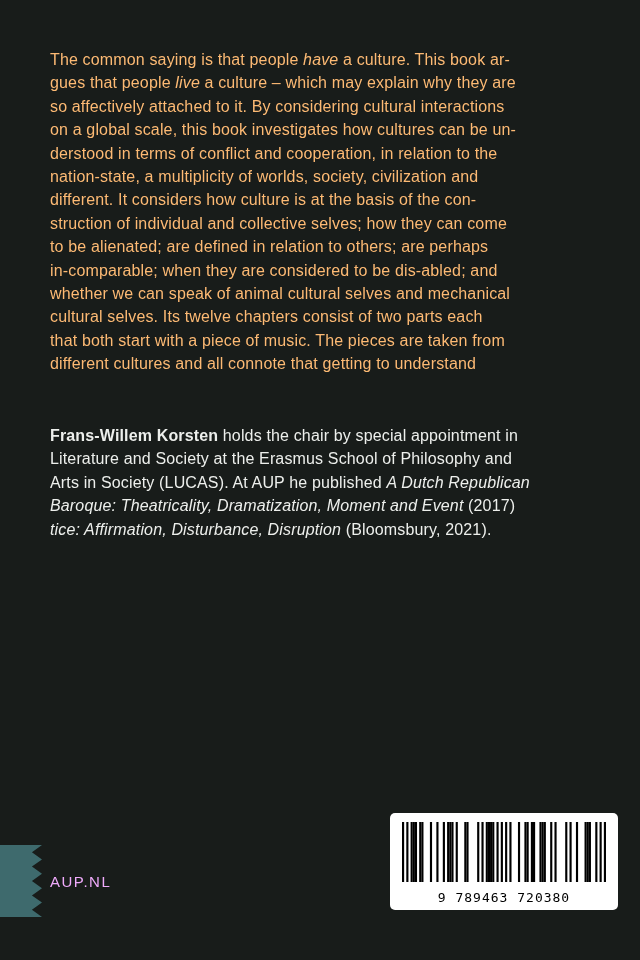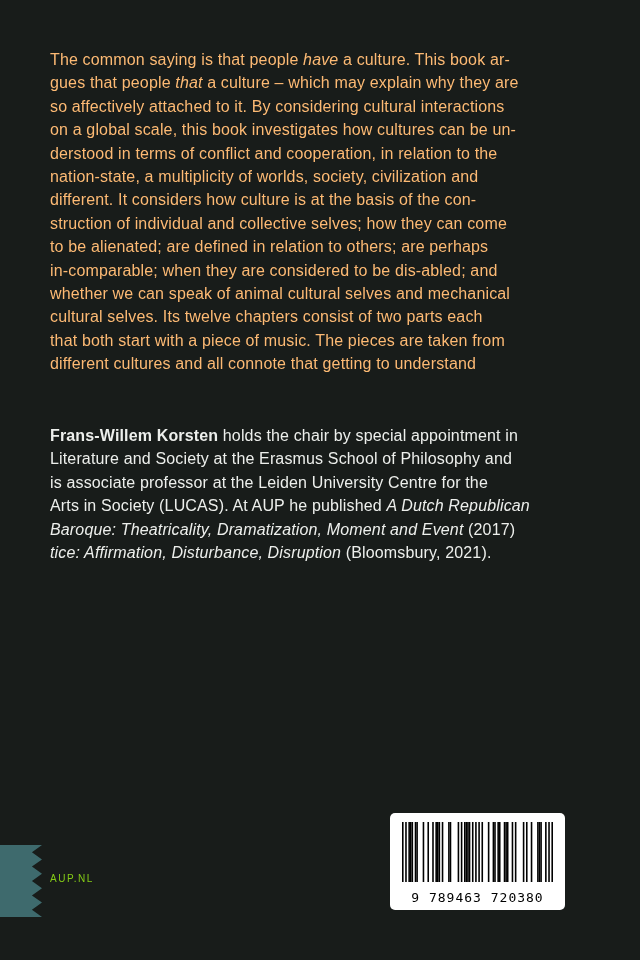--- a/index.html
+++ b/index.html
@@ -38,29 +38,29 @@
       76% 30%, 100% 40%,
       76% 50%, 100% 60%,
       76% 70%, 100% 80%,
       76% 90%, 100% 100%,
       0 100%
     );
   }
   .aup {
     position: absolute;
     left: 50px; top: 873px;
-    color: #84cc16;
-    font-size: 10px;
+    color: #f0abfc;
+    font-size: 15px;
     font-weight: 500;
     letter-spacing: 1.5px;
   }
   .barcode {
     position: absolute;
     left: 390px; top: 813px;
-    width: 175px; height: 97px;
+    width: 228px; height: 97px;
     background: #ffffff;
     border-radius: 5px;
   }
   .bars {
     position: absolute;
     left: 12px; right: 12px;
     top: 9px; bottom: 28px;
   }
   .bars svg { width: 100%; height: 100%; display: block; }
   .bars rect { fill: #000; }
@@ -74,39 +74,38 @@
     letter-spacing: 1px;
   }
 </style>
 </head>
 <body style="background: rgb(24, 28, 26);">
 
 <div class="cover">
 
   <div class="para blurb" style="color: #fdba74;">
       <div class="line"><span>The common saying is that people </span><span class="it">have</span><span> a culture. This book ar-</span></div>
-      <div class="line"><span>gues that people </span><span class="it">that</span><span> a culture – which may explain why they are</span></div>
+      <div class="line"><span>gues that people </span><span class="it">live</span><span> a culture – which may explain why they are</span></div>
       <div class="line"><span>so affectively attached to it. By considering cultural interactions</span></div>
       <div class="line"><span>on a global scale, this book investigates how cultures can be un-</span></div>
       <div class="line"><span>derstood in terms of conflict and cooperation, in relation to the</span></div>
       <div class="line"><span>nation-state, a multiplicity of worlds, society, civilization and</span></div>
       <div class="line"><span>different. It considers how culture is at the basis of the con-</span></div>
       <div class="line"><span>struction of individual and collective selves; how they can come</span></div>
       <div class="line"><span>to be alienated; are defined in relation to others; are perhaps</span></div>
       <div class="line"><span>in-comparable; when they are considered to be dis-abled; and</span></div>
       <div class="line"><span>whether we can speak of animal cultural selves and mechanical</span></div>
       <div class="line"><span>cultural selves. Its twelve chapters consist of two parts each</span></div>
       <div class="line"><span>that both start with a piece of music. The pieces are taken from</span></div>
       <div class="line"><span>different cultures and all connote that getting to understand</span></div>
     </div>
 
   <div class="para bio" style="color: rgb(237, 239, 236);">
       <div class="line"><span class="bd">Frans-Willem Korsten</span><span> holds the chair by special appointment in</span></div>
       <div class="line"><span>Literature and Society at the Erasmus School of Philosophy and</span></div>
-      <div class="line"><span>is associate professor at the Leiden University Centre for the</span></div>
       <div class="line"><span>Arts in Society (LUCAS). At AUP he published </span><span class="it">A Dutch Republican</span></div>
       <div class="line"><span class="it">Baroque: Theatricality, Dramatization, Moment and Event</span><span> (2017)</span></div>
       <div class="line"><span class="it">tice: Affirmation, Disturbance, Disruption</span><span> (Bloomsbury, 2021).</span></div>
     </div>
 
   <div class="ribbon" style="background: rgb(62, 106, 109);"></div>
 
   <div class="aup">AUP.NL</div>
 
   <div class="barcode">

